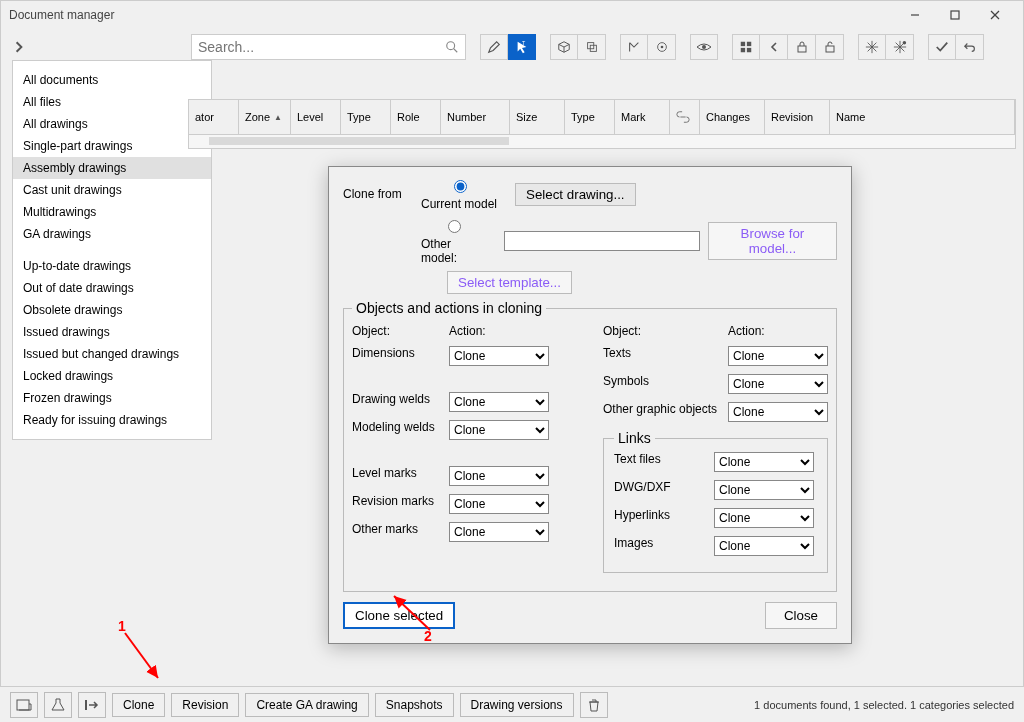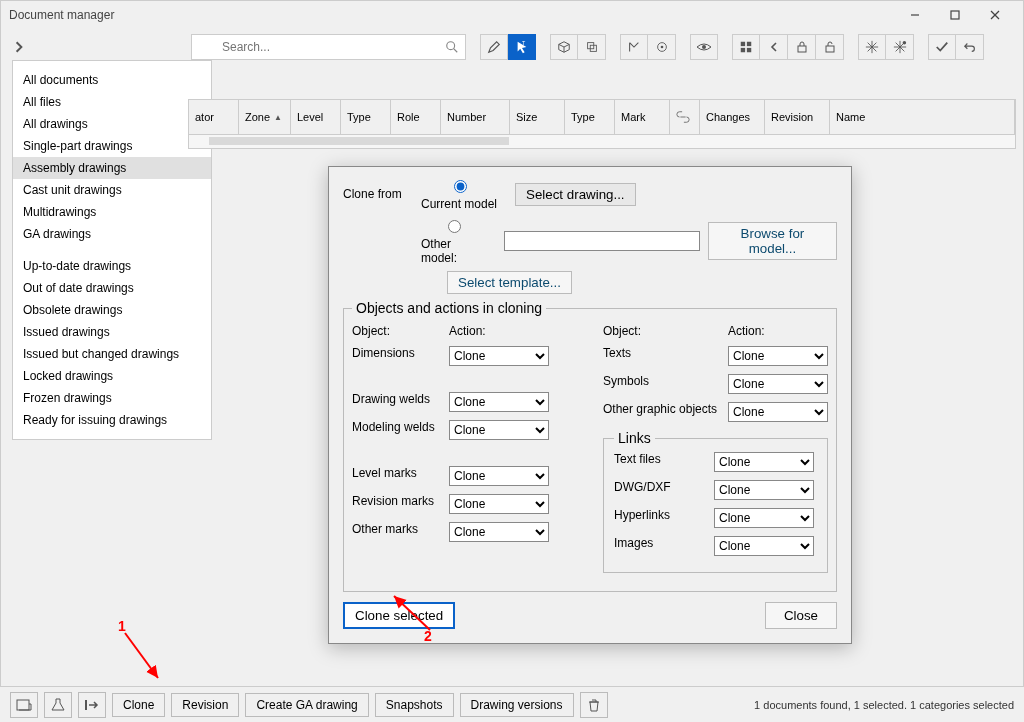--- a/index.html
+++ b/index.html
@@ -5,21 +5,21 @@
   * { box-sizing: border-box; font-family: "Segoe UI", Arial, sans-serif; }
   html,body { margin:0; padding:0; background:#fff; width:1024px; height:722px; overflow:hidden;}
   .window { width:1024px; height:722px; background:#f0f0f0; display:flex; flex-direction:column; border:1px solid #ccc;}
   .titlebar { display:flex; align-items:center; height:28px; padding:0 8px; font-size:12px; color:#444; background:#f0f0f0;}
   .titlebar-spacer { flex:1; }
   .win-btn { width:40px; height:20px; display:inline-flex; align-items:center; justify-content:center; color:#444;}
   .win-btn svg { width:10px; height:10px; }
   .toolbar-row { display:flex; align-items:center; height:36px; padding:2px 4px; gap:4px; background:#f0f0f0;}
   .chevron-btn { width:28px; height:28px; display:flex; align-items:center; justify-content:center; color:#555;}
   .search-wrap { position:relative; width:275px; height:26px; background:#fff; border:1px solid #ccc; margin-left:154px;}
-  .search-wrap input { border:0; outline:0; width:90%; height:100%; padding:0 6px; font-size:12px; background:transparent;margin-left:24px;}
+  .search-wrap input { border:0; outline:0; width:90%; height:100%; padding:0 6px; font-size:14px; background:transparent;}
   .search-ico { position:absolute; right:6px; top:5px; color:#888;}
   .tb-group { display:flex; align-items:center; gap:0; margin-left:10px;}
   .tb-btn { width:28px; height:26px; border:1px solid #ccc; background:#f0f0f0; display:flex; align-items:center; justify-content:center; color:#555;}
   .tb-btn + .tb-btn { border-left:0;}
   .tb-btn.active { background:#0a62c9; color:#fff; border-color:#0a62c9;}
   .sidebar { position:absolute; left:12px; top:60px; width:200px; background:#fff; border:1px solid #ccc; padding:8px 0; font-size:12px;}
   .sidebar .item { padding:4px 10px; cursor:default;}
   .sidebar .item.selected { background:#e0e0e0;}
   .sidebar .divider { height:10px; }
   .content { position:absolute; left:188px; top:60px; right:8px; }
@@ -47,21 +47,21 @@
   legend { font-size:14px; padding:0 4px;}
   .grid2 { display:flex; gap:30px;}
   .colblock { flex:1;}
   .obj-row { display:flex; margin-bottom:8px;}
   .obj-row .olbl { width:97px;}
   select.sel { width:100px; height:20px; font-size:12px; background:#fff; border:1px solid #888;}
   .links-fs { border:1px solid #bbb; padding:6px 10px 8px; margin-top:0px;}
   .dlg-btn-row { display:flex; justify-content:space-between; margin-top:0;}
   .btn-primary { border:2px solid #0a62c9; background:#fff; padding:4px 10px;}
   .sec-btn { border:1px solid #bbb; background:#f6f6f6; padding:3px 10px;}
-  .sec-btn.disabled { color:#0c4a6e;}
+  .sec-btn.disabled { color:#8b5cf6;}
   .input-txt { width:210px; height:20px; background:#fff; border:1px solid #888;}
   
   .ann { position:absolute; color:#f00; font-size:14px; font-weight:bold;}
   .arrow-svg { position:absolute; overflow:visible; pointer-events:none;}
 </style>
 </head>
 <body>
 
 <div class="window">
 

